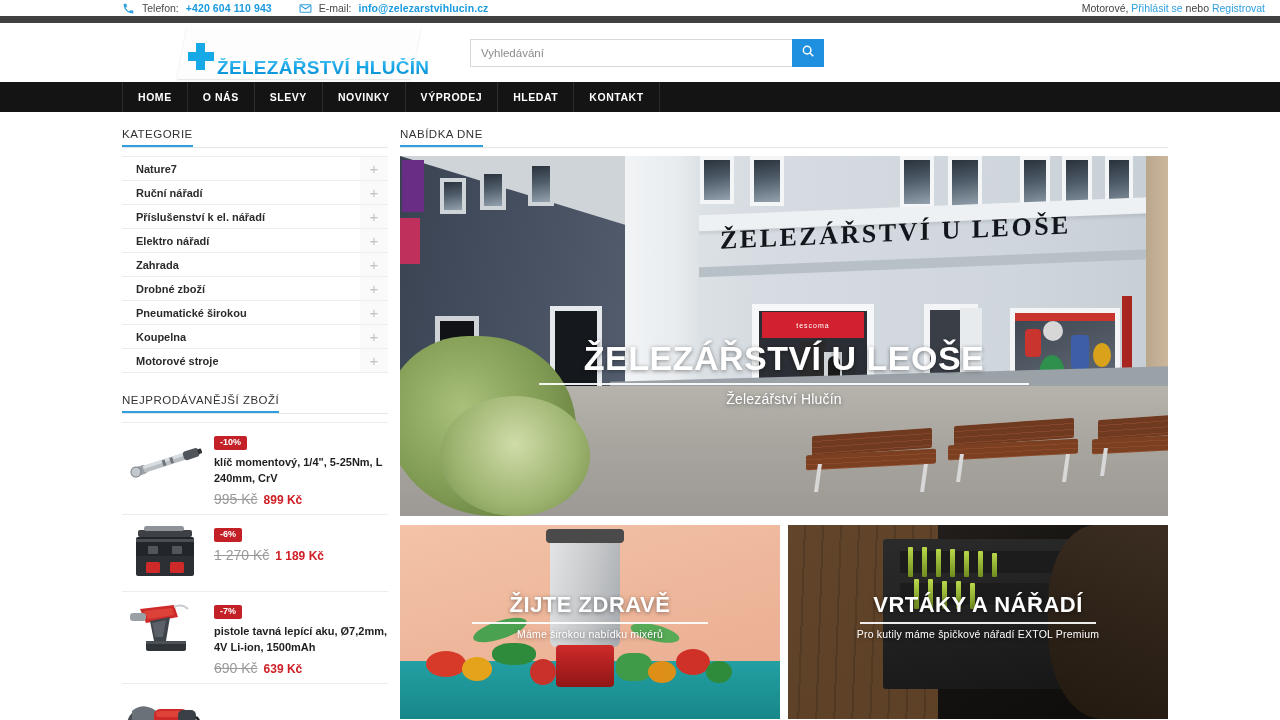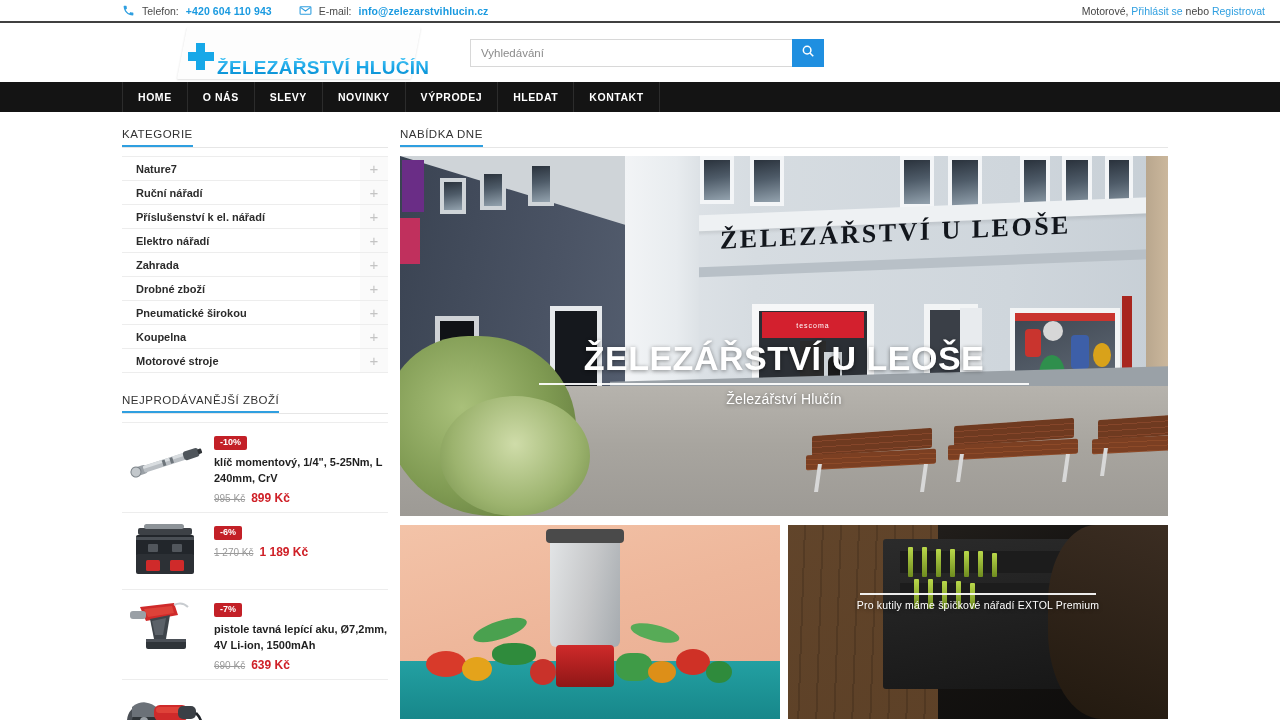--- a/index.html
+++ b/index.html
@@ -7,21 +7,21 @@
     width: 1280px; height: 720px;
     overflow: hidden;
     background: #ffffff;
     font-family: "Liberation Sans", sans-serif;
     color: #222;
   }
 
   
   .topbar {
     height: 23px;
-    border-bottom: 2px solid #404040;
+    border-bottom: 7px solid #404040;
     display: flex;
     align-items: center;
     font-size: 10.5px;
     background: #fff;
   }
   .topbar-left {
     margin-left: 122px;
     display: flex;
     align-items: center;
     gap: 7px;
@@ -228,21 +228,21 @@
   }
   .prod-name {
     font-size: 11px;
     font-weight: bold;
     color: #1f1f1f;
     line-height: 1.45;
     margin-bottom: 4px;
   }
   .price-row { display: flex; align-items: baseline; gap: 6px; }
   .price-old {
-    font-size: 10px;
+    font-size: 14px;
     color: #9a9a9a;
     text-decoration: line-through;
   }
   .price-new {
     font-size: 12px;
     font-weight: bold;
     color: #cf2027;
   }
 
   
@@ -789,20 +789,25 @@
           <div class="veg" style="left:62px;top:132px;width:30px;height:24px;background:#e4a31b;"></div>
           <div class="veg" style="left:92px;top:118px;width:44px;height:22px;background:#2f8b3c;border-radius:45%;"></div>
           <div class="veg" style="left:130px;top:134px;width:26px;height:26px;background:#c9322a;"></div>
           <div class="veg" style="left:216px;top:128px;width:36px;height:28px;background:#3f9b47;border-radius:40%;"></div>
           <div class="veg" style="left:248px;top:136px;width:28px;height:22px;background:#dd8f18;"></div>
           <div class="veg" style="left:276px;top:124px;width:34px;height:26px;background:#cf3126;"></div>
           <div class="veg" style="left:306px;top:136px;width:26px;height:22px;background:#2f8b3c;"></div>
           <div class="veg" style="left:72px;top:96px;width:56px;height:18px;background:#4aa14f;border-radius:50%;transform:rotate(-18deg);"></div>
           <div class="veg" style="left:230px;top:100px;width:50px;height:16px;background:#57ab57;border-radius:50%;transform:rotate(14deg);"></div>
         </div>
+        <div class="cap cap-sm" style="top:68px;">
+          <div class="cap-title">ŽIJTE ZDRAVĚ</div>
+          <div class="cap-rule"></div>
+          <div class="cap-sub">Máme širokou nabídku mixérů</div>
+        </div>
       </div>
 
       <div class="banner-sm">
         <div style="position:absolute;inset:0;">
           <div class="dr-bg"></div>
           <div class="dr-wood"></div>
           <div class="dr-case"></div>
           <div class="dr-bitrow" style="left:112px;top:26px;width:210px;height:22px;"></div>
           <div class="dr-bitrow" style="left:112px;top:58px;width:210px;height:22px;"></div>
           <div class="bit" style="left:120px;top:22px;height:30px;"></div>
@@ -813,20 +818,21 @@
           <div class="bit" style="left:190px;top:26px;height:26px;"></div>
           <div class="bit" style="left:204px;top:28px;height:24px;"></div>
           <div class="bit" style="left:126px;top:54px;height:30px;"></div>
           <div class="bit" style="left:140px;top:54px;height:30px;"></div>
           <div class="bit" style="left:154px;top:56px;height:28px;"></div>
           <div class="bit" style="left:168px;top:56px;height:28px;"></div>
           <div class="bit" style="left:182px;top:58px;height:26px;"></div>
           <div class="dr-leather"></div>
         </div>
         <div class="cap cap-sm" style="top:68px;">
+          <div class="cap-title">VRTÁKY A NÁŘADÍ</div>
           <div class="cap-rule"></div>
           <div class="cap-sub">Pro kutily máme špičkové nářadí EXTOL Premium</div>
         </div>
       </div>
 
     </div>
   </div>
 </div>
 
 </body></html>

